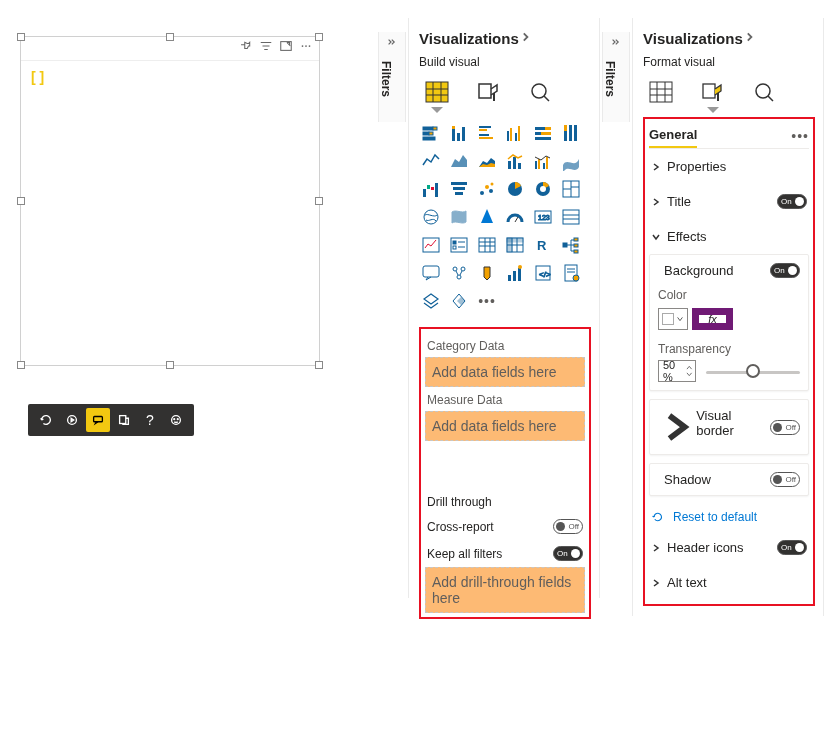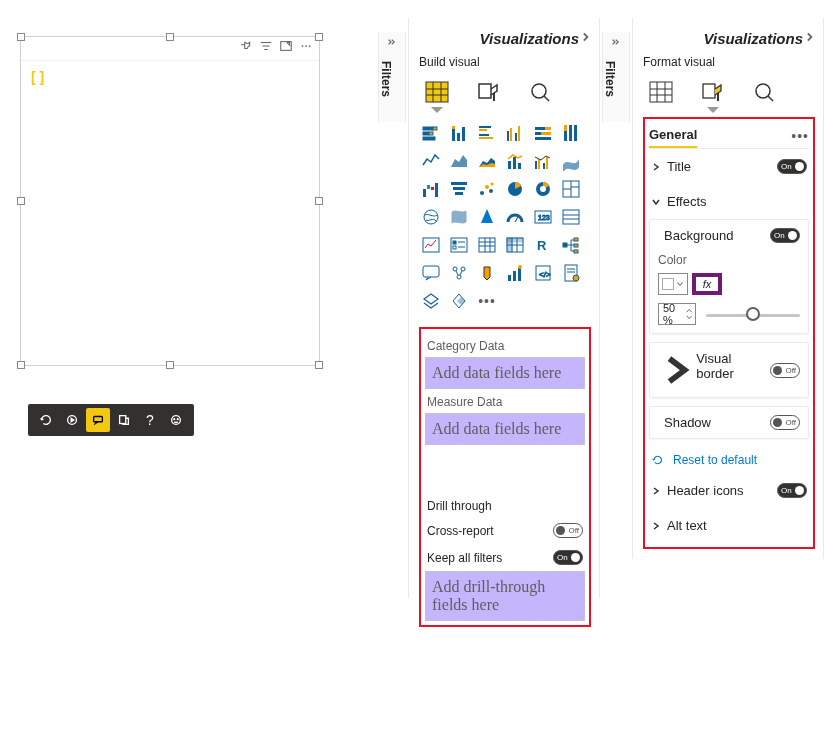--- a/index.html
+++ b/index.html
@@ -27,38 +27,38 @@
 .toolbar svg { width: 14px; height: 14px; }
 
 
 .filters-tab { position: absolute; top: 32px; width: 28px; height: 90px; background: #fafafa; border-left: 1px solid #eaeaea; border-right: 1px solid #eaeaea; }
 .filters-tab .collapse { text-align: center; padding: 4px 0; color: #666; }
 .filters-tab .label { writing-mode: vertical-rl; text-orientation: mixed; font-size: 12px; color: #252423; padding-top: 6px; font-weight: 600;}
 .filters-tab svg { width: 10px; height: 10px; }
 
 
 .panel { position: absolute; top: 18px; width: 192px; border-left: 1px solid #eaeaea; border-right: 1px solid #eaeaea; padding: 0 8px 10px 10px; background: #fff; }
-.panel-header { display: flex; align-items: center; justify-content: flex-end; padding: 12px 0 6px 0; font-style: italic; }
+.panel-header { display: flex; align-items: center; justify-content: flex-start; padding: 12px 0 6px 0; }
 .panel-title { font-weight: 600; font-size: 15px; }
 .panel-sub { font-size: 12px; color: #252423; padding: 2px 0 6px 0; }
 .mode-row { display: flex; gap: 24px; justify-content: flex-start; padding: 4px 4px 10px 4px; }
 .mode-btn { width: 28px; height: 26px; display: flex; align-items: center; justify-content: center; position: relative; }
 .mode-btn.selected::after { content: ""; position: absolute; bottom: -8px; left: 50%; transform: translateX(-50%); width: 0; height: 0; border-left: 6px solid transparent; border-right: 6px solid transparent; border-top: 6px solid #999; }
 .mode-btn svg { width: 24px; height: 22px; }
 
 
 .viz-gallery { display: grid; grid-template-columns: repeat(6, 24px); gap: 4px 4px; padding: 6px 0 10px 0; }
 .viz-icon { width: 24px; height: 24px; display: flex; align-items: center; justify-content: center; border: 1px solid transparent; }
 .viz-icon svg { width: 20px; height: 20px; }
 
 
 .highlight-box { border: 2px solid #e81123; padding: 4px; margin-top: 4px; }
 .well-label { font-size: 12px; color: #605e5c; padding: 6px 2px 4px 2px; }
 .well-label.dark { color: #252423; font-weight: 400; margin-top: 48px; }
-.well { border: 1px dashed #c8c6c4; padding: 6px 6px; font-size: 16px; color: #605e5c; background: #c4b5fd; font-family: Liberation Serif, serif; }
+.well { border: 1px dashed #c8c6c4; padding: 6px 6px; font-size: 14px; color: #605e5c; background: #fdba74; }
 .row { display: flex; justify-content: space-between; align-items: center; padding: 6px 2px; font-size: 12px; }
 .toggle { width: 30px; height: 15px; border-radius: 8px; border: 1px solid #555; position: relative; display: inline-flex; align-items: center; font-size: 8px; padding: 0 3px; text-align: center; }
 .toggle.on { background: #323130; color: #fff; justify-content: flex-start; }
 .toggle.on::after { content: ""; position: absolute; right: 2px; width: 9px; height: 9px; border-radius: 50%; background: #fff; }
 .toggle.off { background: #fff; color: #555; justify-content: flex-end; }
 .toggle.off::before { content: ""; position: absolute; left: 2px; width: 9px; height: 9px; border-radius: 50%; background: #555; }
 
 
 .search-box { display: flex; align-items: center; gap: 6px; border: 1px solid #8a8886; padding: 4px 6px; margin: 4px 2px 10px 2px; background: #fff;}
 .search-box input { border: none; outline: none; font-size: 13px; flex: 1; }
@@ -66,21 +66,21 @@
 .section-tab span.t { font-size: 13px; padding: 4px 0; border-bottom: 2px solid #f2c811; font-weight: 600; }
 .acc-row { display: flex; justify-content: space-between; align-items: center; padding: 10px 2px; font-size: 13px; }
 .acc-row .lhs { display: flex; align-items: center; gap: 6px; }
 .acc-row svg.caret { width: 10px; height: 10px; }
 .card { border: 1px solid #edebe9; border-radius: 2px; padding: 8px 8px; margin-bottom: 8px; background: #fff; box-shadow: 0 1px 2px rgba(0,0,0,0.05);}
 .card-title { display: flex; justify-content: space-between; align-items: center; font-size: 13px; padding-bottom: 6px;}
 .card-sub { font-size: 12px; color: #605e5c; padding: 4px 0 4px 0; }
 .color-row { display: flex; gap: 4px; align-items: center; padding: 2px 0 8px 0;}
 .swatch { width: 30px; height: 22px; border: 1px solid #8a8886; display: flex; align-items: center; justify-content: space-between; padding: 0 3px;}
 .swatch .c { width: 12px; height: 12px; border: 1px solid #aaa; background: #fff;}
-.fx { width: 30px; height: 22px; border: 4px solid #701a75; display: flex; align-items: center; justify-content: center; font-style: italic; font-size: 11px;}
+.fx { width: 41px; height: 22px; border: 7px solid #701a75; display: flex; align-items: center; justify-content: center; font-style: italic; font-size: 11px;}
 .trans-row { display: flex; align-items: center; gap: 10px; }
 .spin { width: 38px; height: 22px; border: 1px solid #8a8886; font-size: 11px; display: flex; align-items: center; justify-content: space-between; padding: 0 2px 0 4px;}
 .slider { flex: 1; height: 20px; position: relative; }
 .slider::before { content: ""; position: absolute; left: 0; right: 0; top: 50%; height: 3px; background: #c8c6c4; border-radius: 2px;}
 .slider .thumb { position: absolute; top: 50%; transform: translate(-50%,-50%); width: 14px; height: 14px; border-radius: 50%; background: #fff; border: 2px solid #605e5c; }
 .reset { color: #0078d4; font-size: 12px; padding: 6px 2px; display: flex; gap: 10px; align-items: center;}
 .dots { font-size: 14px; color: #605e5c; letter-spacing: 1px;}
 .panel .highlight-box2 { border: 2px solid #e81123; padding: 4px; margin-top: 2px; }
 
 </style>
@@ -538,20 +538,28 @@
         </svg>
       </div>
   </div>
 
   <div class="highlight-box2">
     <div class="section-tab">
       <span class="t">General</span>
       <span class="dots">•••</span>
     </div>
 
+    <div class="acc-row">
+      <div class="lhs">
+          <svg class="caret" viewBox="0 0 10 10" stroke="#333" fill="none" stroke-width="1.5">
+            <path d="M3 2l4 3-4 3"></path>
+          </svg>
+          <span>Properties</span>
+        </div>
+    </div>
 
     <div class="acc-row">
       <div class="lhs">
           <svg class="caret" viewBox="0 0 10 10" stroke="#333" fill="none" stroke-width="1.5">
             <path d="M3 2l4 3-4 3"></path>
           </svg>
           <span>Title</span>
         </div>
       <span class="toggle on">
           <span>On</span>
@@ -582,20 +590,21 @@
       <div class="card-sub">Color</div>
       <div class="color-row">
         <div class="swatch">
             <span class="c"></span>
             <svg width="8" height="8" viewBox="0 0 10 10" stroke="#333" fill="none">
               <path d="M2 3l3 4 3-4"></path>
             </svg>
           </div>
         <div class="fx">fx</div>
       </div>
+      <div class="card-sub">Transparency</div>
       <div class="trans-row">
         <div class="spin">
             <span>50  %</span>
             <svg width="7" height="14" viewBox="0 0 7 14" stroke="#666" fill="none">
               <path d="M1 5l2.5-3L6 5M1 9l2.5 3L6 9"></path>
             </svg>
           </div>
         <div class="slider">
             <div class="thumb" style="left:50%"></div>
           </div>

